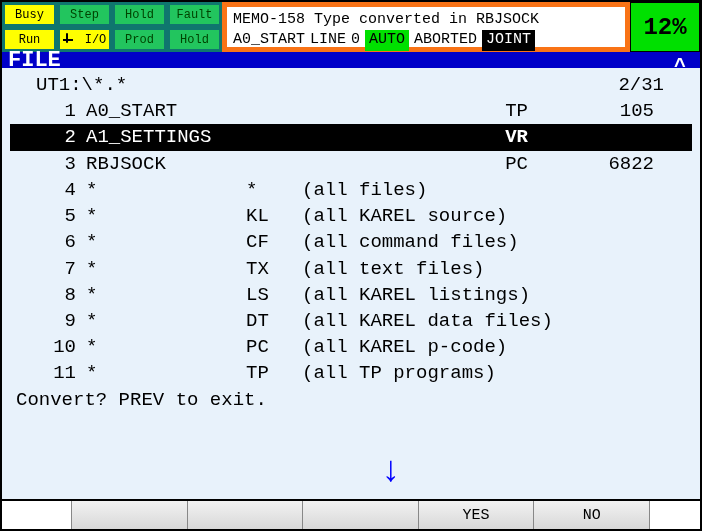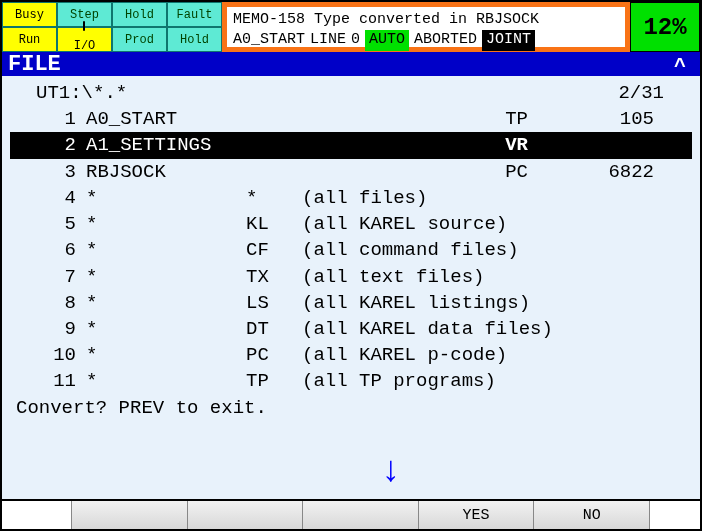--- a/index.html
+++ b/index.html
@@ -25,30 +25,30 @@
     height: 50px;
     background: #fff;
   }
   .led-grid {
     display: grid;
     grid-template-columns: 55px 55px 55px 55px;
     grid-template-rows: 25px 25px;
     gap: 0;
   }
   .led {
-    border: 1px solid #0f766e;
+    border: 3px solid #0f766e;
     display: flex;
     align-items: center;
     justify-content: center;
     font-size: 12px;
     font-family: "Courier New", monospace;
   }
-  .led.green { background: #5eead4; color: #040; }
+  .led.green { background: #22c55e; color: #040; }
   .led.yellow { background: #ffff00; color: #000; }
-  .io-cell { display:flex; align-items:center; justify-content:center; gap:12px;flex-direction:column;}
+  .io-cell { display:flex; align-items:center; justify-content:center; gap:12px;}
   .io-icon { width:10px; height:2px; background:#000; position:relative;}
   .io-icon::before { content:""; position:absolute; left:3px; top:-6px; width:2px; height:10px; background:#000; border-radius:2px;}
   .msg-area {
     flex: 1;
     border: 5px solid #f97316;
     padding: 3px 6px;
     font-size: 15px;
     line-height: 1.35;
     white-space: nowrap;
   }
@@ -64,21 +64,21 @@
     justify-content: center;
     font-size: 24px;
     font-weight: bold;
   }
   
   .title-bar {
     background: #0000c8;
     color: #fff;
     font-weight: bold;
     font-size: 22px;
-    height: 24px;
+    height: 16px;
     display: flex;
     align-items: center;
     padding: 0 6px;
     position: relative;
   }
   .title-bar .chevron {
     position: absolute;
     right: 14px;
     top: 3px;
     font-size: 20px;

